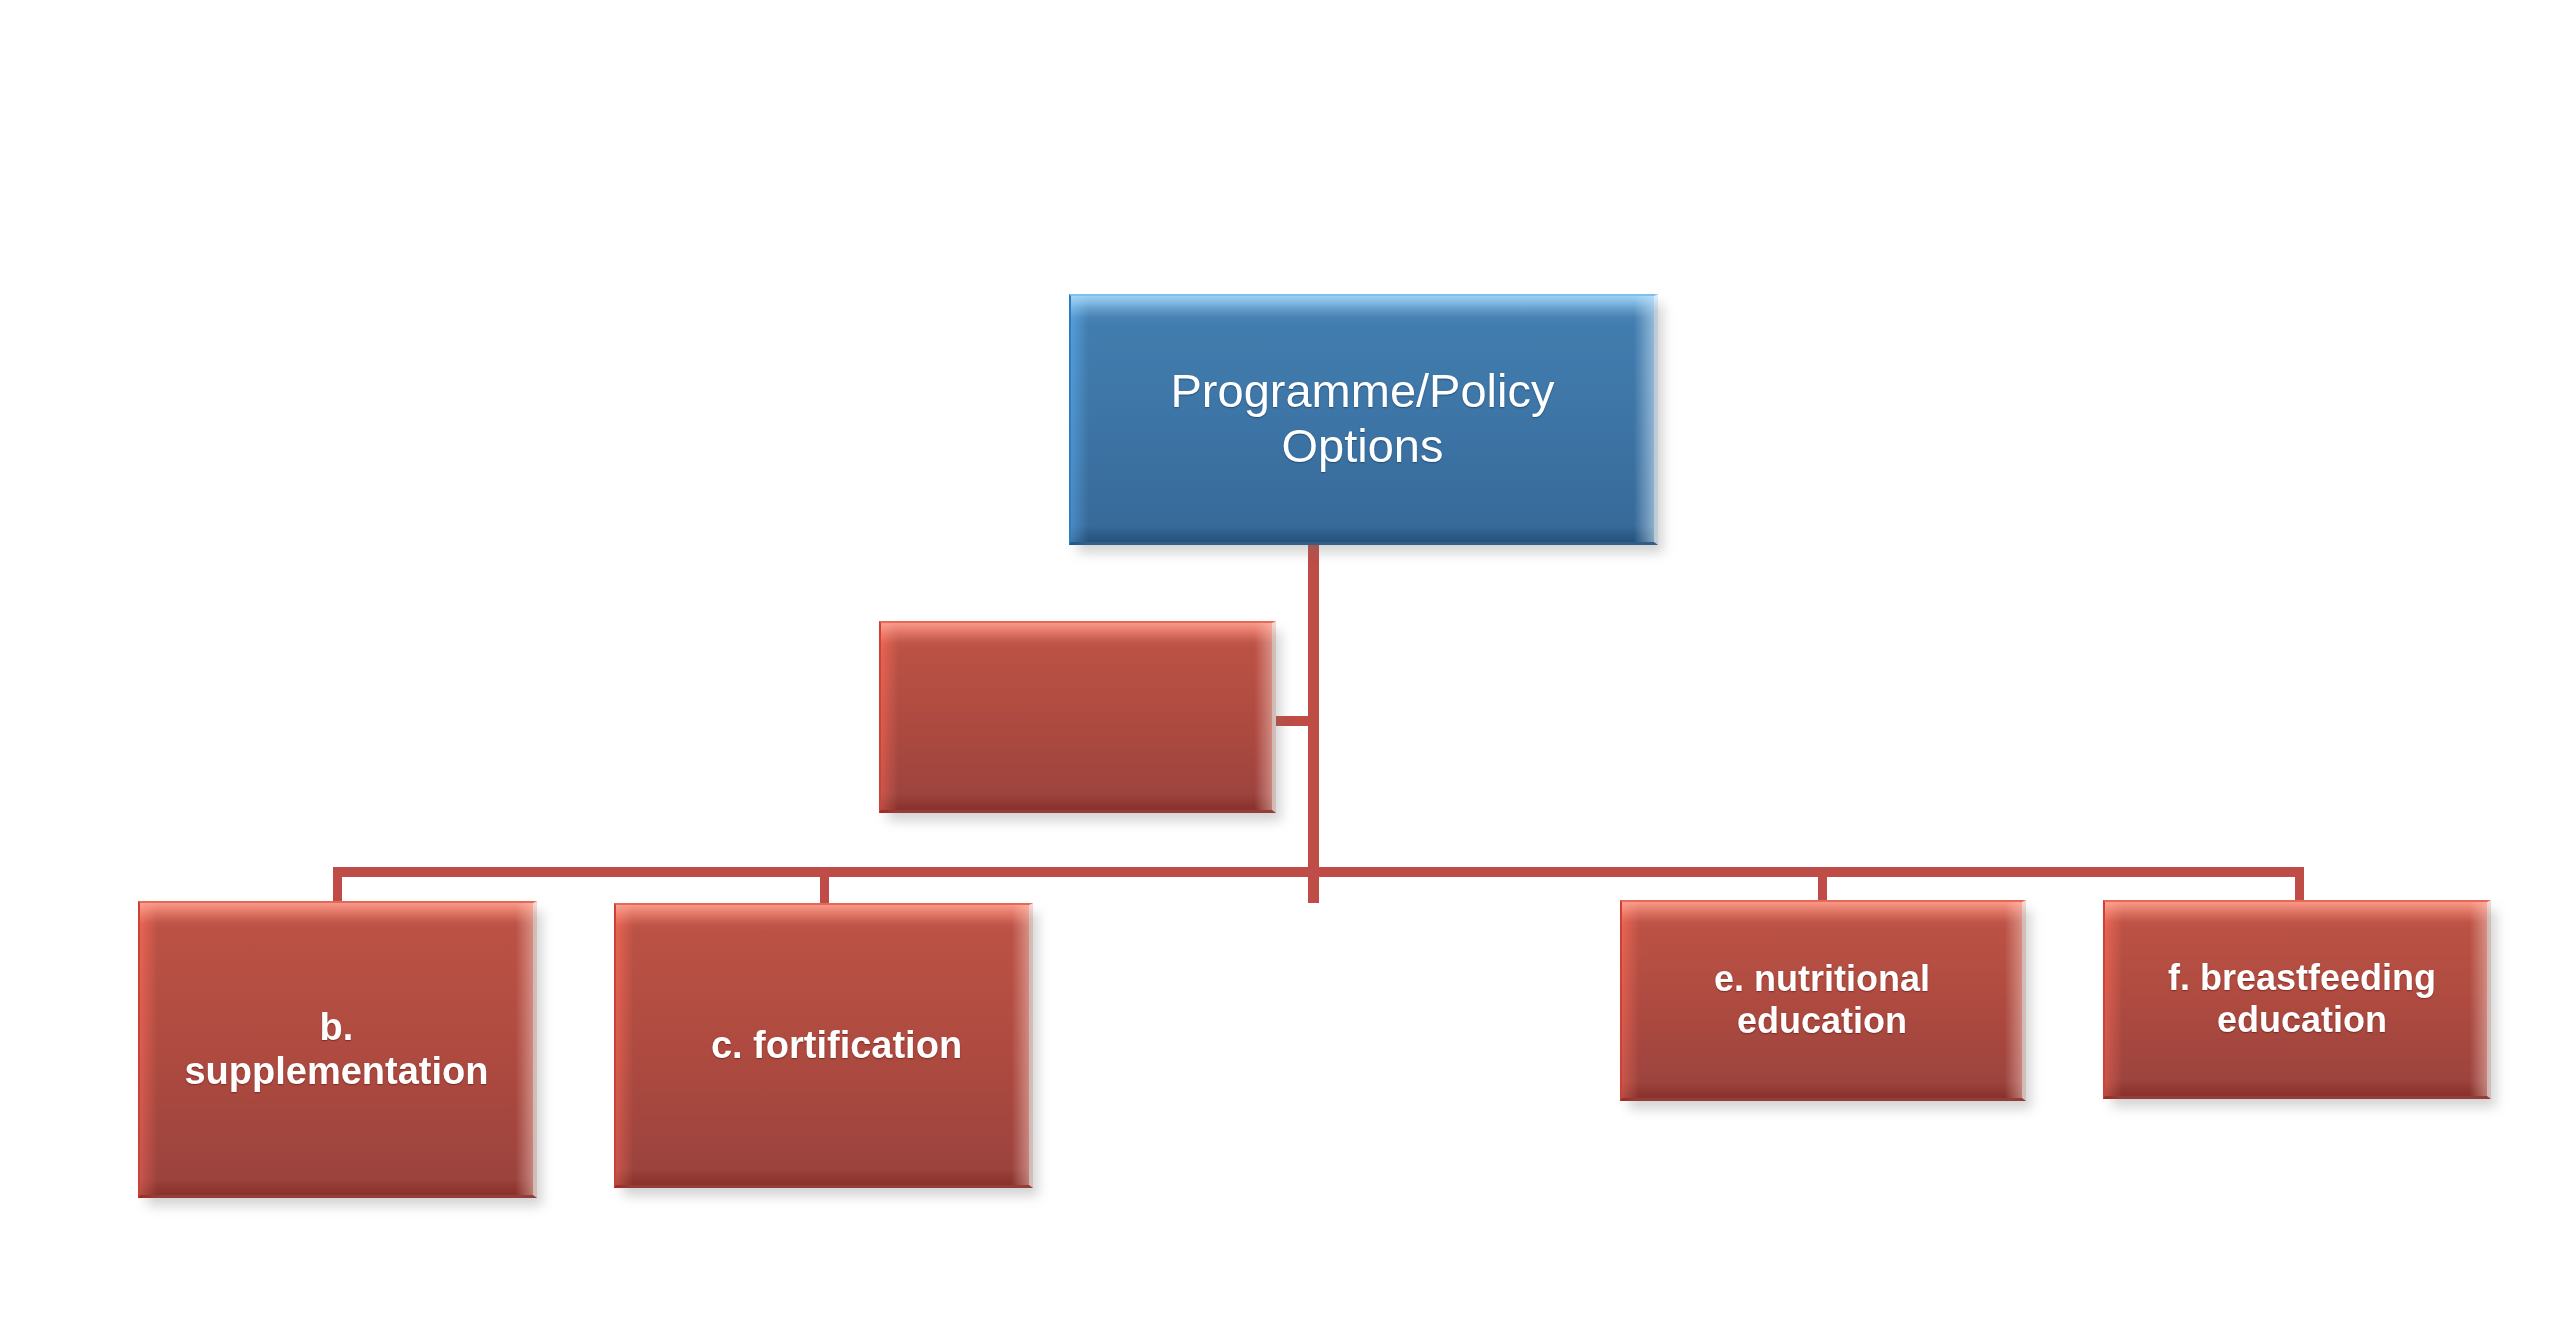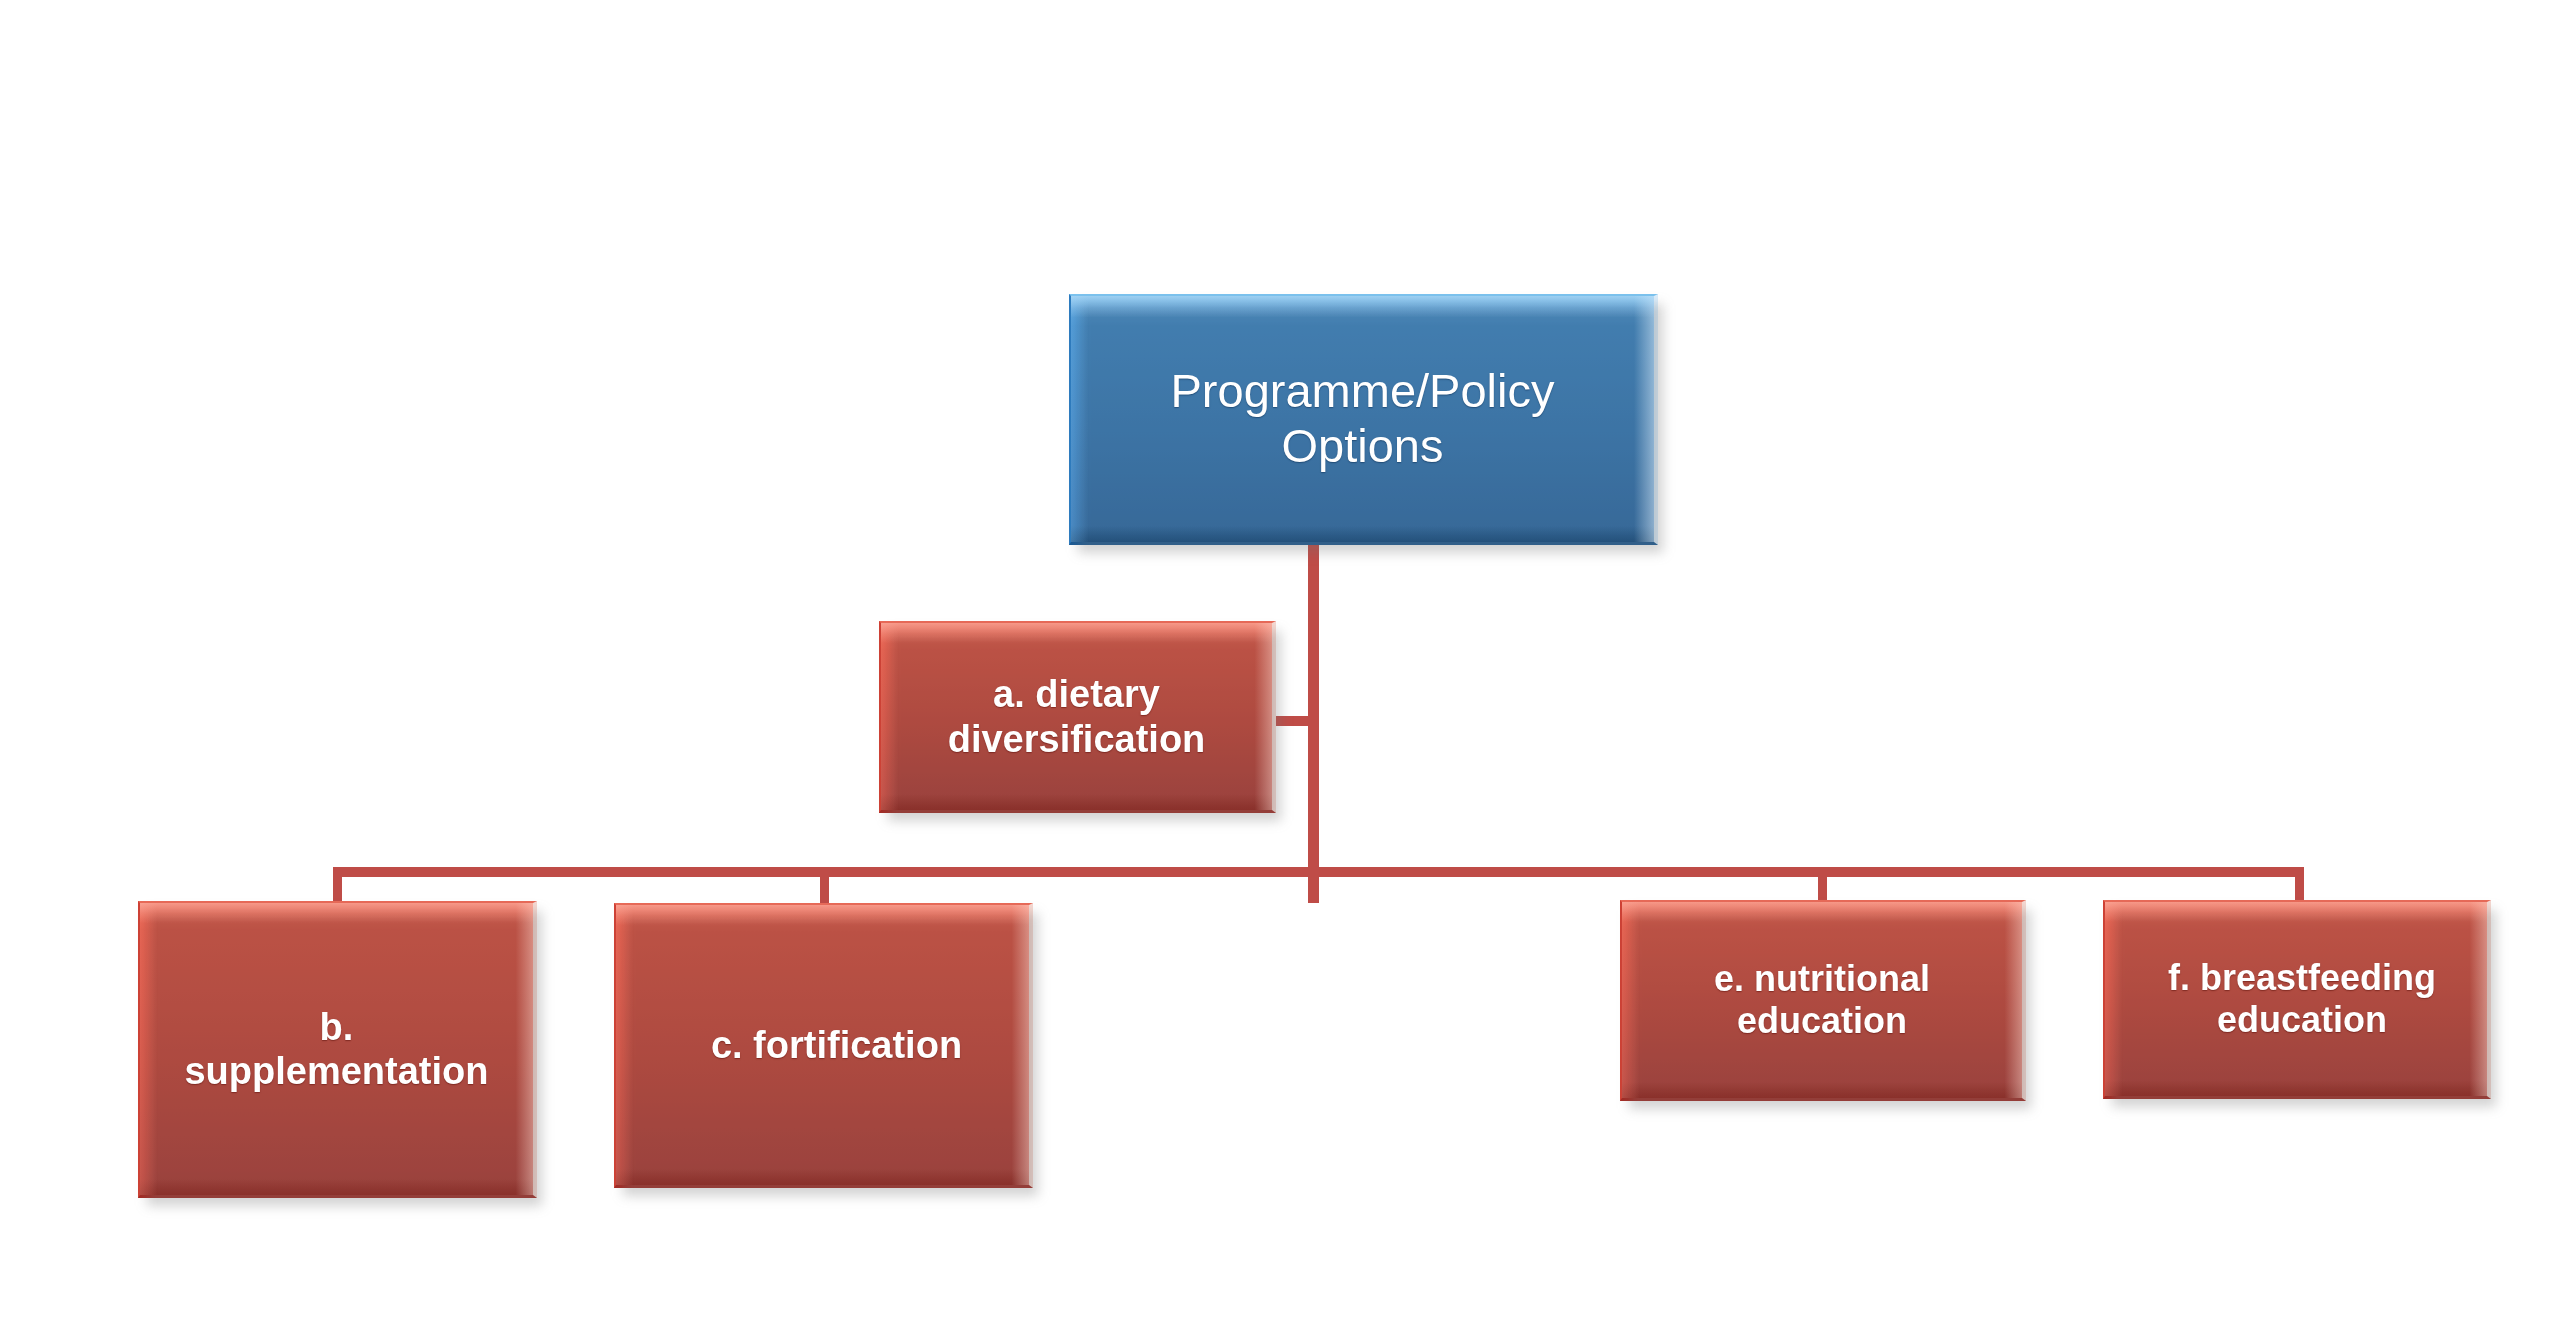--- a/index.html
+++ b/index.html
@@ -134,21 +134,20 @@
   <div class="conn" style="left:1818px; top:867px; width:9.4px; height:36px;"></div>
   <div class="conn" style="left:2295px; top:867px; width:9.4px; height:36px;"></div>
 
   <div class="node blue" style="left:1021px; top:294px; width:589px; height:251px; font-size:47px;margin-left:48px;">
     <span class="bevel"></span>
     <span class="lbl"><span>Programme/Policy</span><br><span>Options</span></span>
   </div>
 
   <div class="node red" style="left:879px; top:621px; width:397px; height:192px; font-size:38px;">
     <span class="bevel"></span>
-    <span class="lbl"><span>a. dietary</span><br><span>diversification</span></span>
   </div>
 
   <div class="node red" style="left:138px; top:901px; width:399px; height:297px; font-size:38px;">
     <span class="bevel"></span>
     <span class="lbl"><span>b.</span><br><span>supplementation</span></span>
   </div>
 
   <div class="node red" style="left:614px; top:903px; width:419px; height:285px; font-size:38px;padding-left:28px;">
     <span class="bevel"></span>
     <span class="lbl"><span>c. fortification</span></span>

